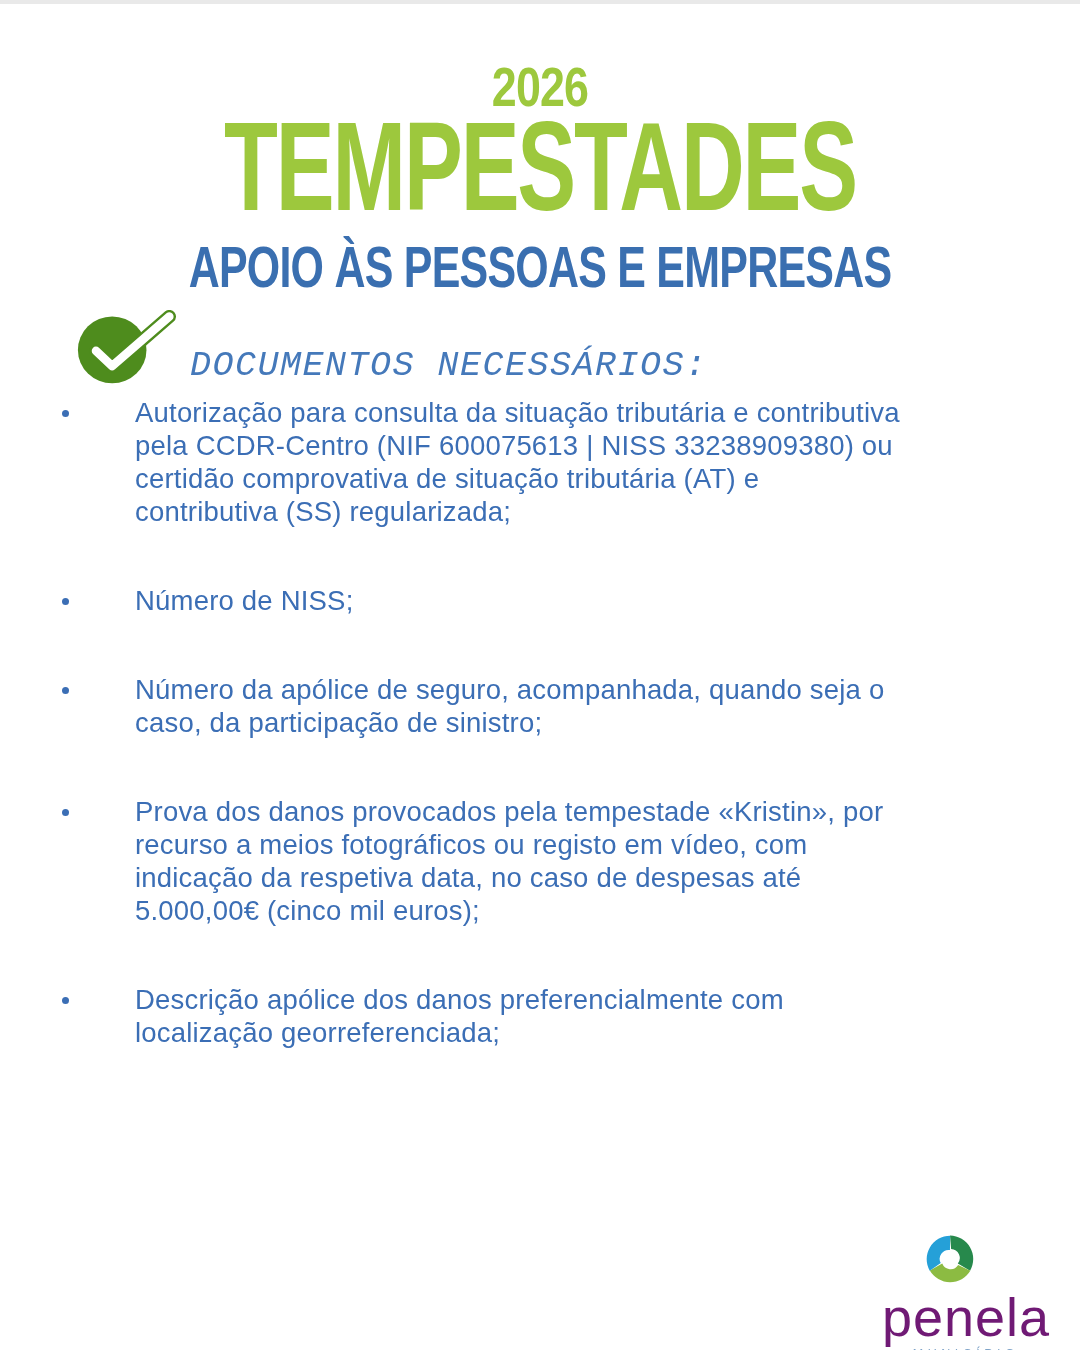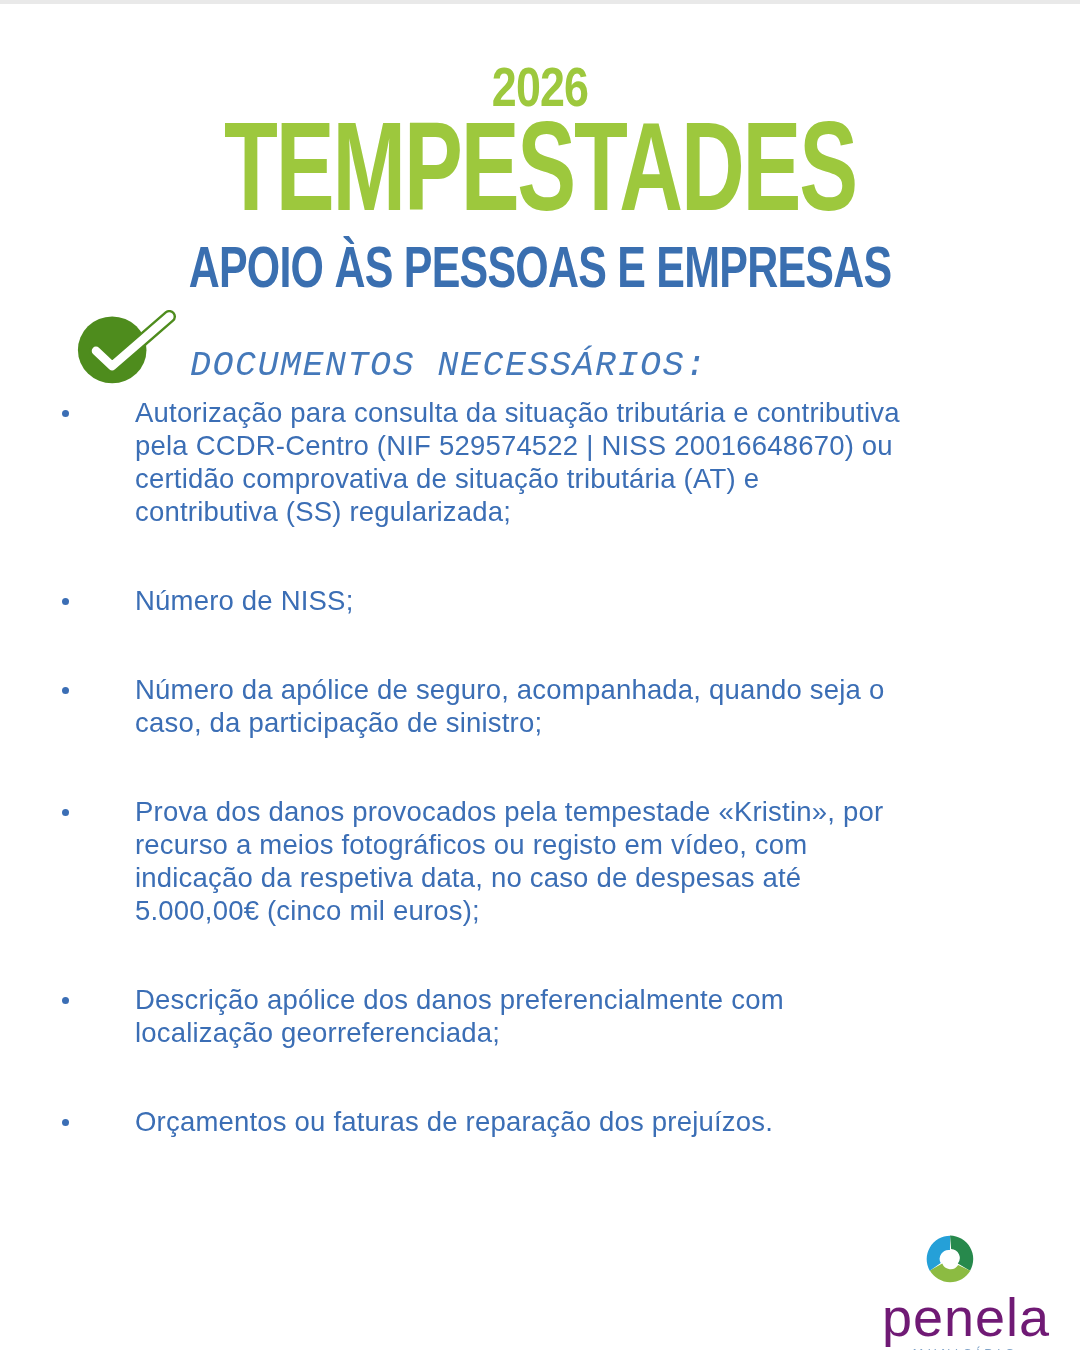--- a/index.html
+++ b/index.html
@@ -137,21 +137,21 @@
       <path d="M21 42 L38 58 L98 6" stroke="#4e8c1d" stroke-width="14" fill="none" stroke-linecap="round" stroke-linejoin="round"></path>
       <path d="M21 42 L38 58 L98 6" stroke="#ffffff" stroke-width="9" fill="none" stroke-linecap="round" stroke-linejoin="round"></path>
     </svg>
     <div class="section-heading-text">DOCUMENTOS NECESSÁRIOS:</div>
   </div>
 
   <ul class="documents-list">
     <li class="doc-item">
       <span class="doc-marker"></span>
       <span class="doc-text">Autorização para consulta da situação tributária e contributiva
-pela CCDR-Centro (NIF 529574522 | NISS 20016648670) ou
+pela CCDR-Centro (NIF 600075613 | NISS 33238909380) ou
 certidão comprovativa de situação tributária (AT) e
 contributiva (SS) regularizada;</span>
     </li>
 
     <li class="doc-item">
       <span class="doc-marker"></span>
       <span class="doc-text">Número de NISS;</span>
     </li>
 
     <li class="doc-item">
@@ -168,24 +168,20 @@
 indicação da respetiva data, no caso de despesas até
 5.000,00€ (cinco mil euros);</span>
     </li>
 
     <li class="doc-item">
       <span class="doc-marker"></span>
       <span class="doc-text">Descrição apólice dos danos preferencialmente com
 localização georreferenciada;</span>
     </li>
 
-    <li class="doc-item">
-      <span class="doc-marker"></span>
-      <span class="doc-text">Orçamentos ou faturas de reparação dos prejuízos.</span>
-    </li>
   </ul>
 
   <div class="logo">
     <svg class="logo-mark" width="66" height="58" viewBox="0 0 100 104" aria-hidden="true">
       <g>
         <path d="M50 10 A42 42 0 0 1 86 73 L64 60 A16 16 0 0 0 52 34 Z" fill="#27894c"></path>
         <path d="M50 10 A42 42 0 0 1 86 73 L64 60 A16 16 0 0 0 52 34 Z" fill="#8cbb42" transform="rotate(120 50 52)"></path>
         <path d="M50 10 A42 42 0 0 1 86 73 L64 60 A16 16 0 0 0 52 34 Z" fill="#25a0d8" transform="rotate(240 50 52)"></path>
       </g>
     </svg>

